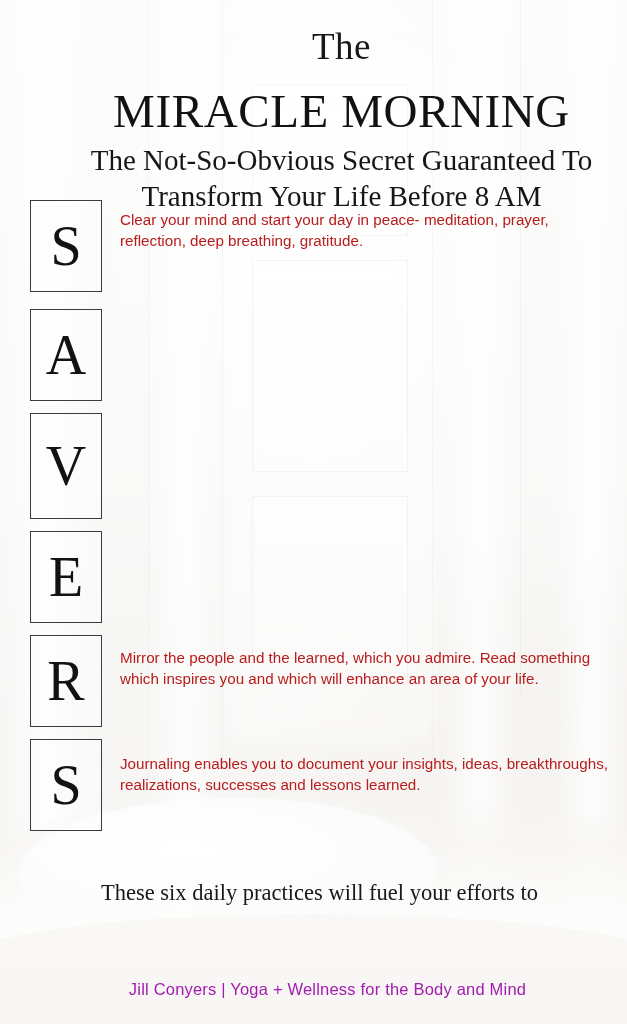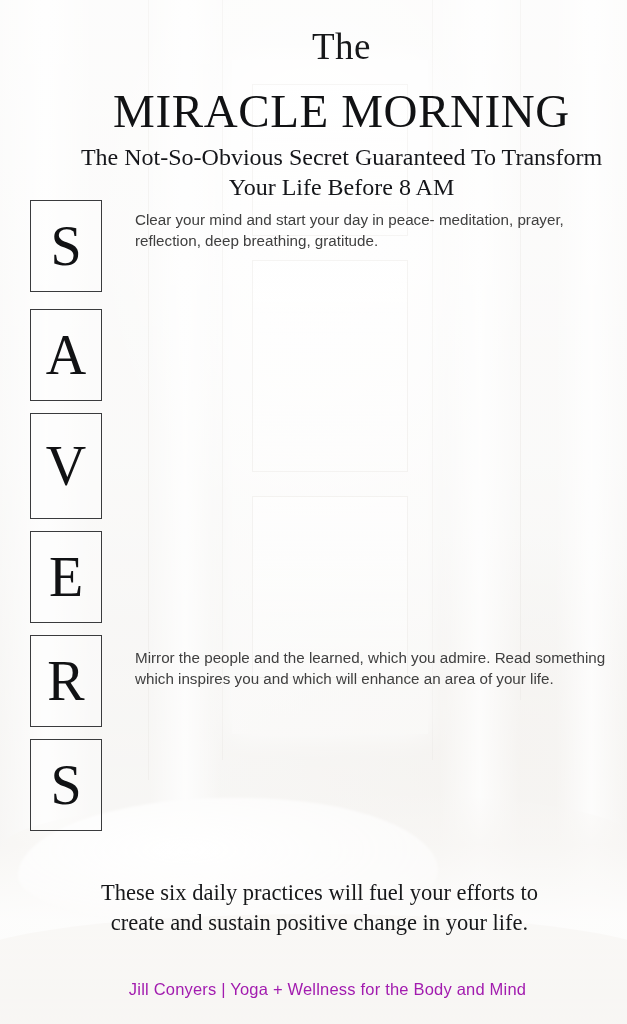--- a/index.html
+++ b/index.html
@@ -117,21 +117,21 @@
     font-family: "Liberation Serif", serif;
     font-size: 47px;
     line-height: 1.12;
     color: #111214;
     letter-spacing: 0.6px;
     margin-top: 18px;
     white-space: nowrap;
   }
   .subtitle {
     font-family: "Liberation Serif", serif;
-    font-size: 24px;
+    font-size: 29px;
     line-height: 1.24;
     color: #15161a;
     margin: 6px auto 14px;
     width: 540px;
   }
 
   
   .rows {
     position: absolute;
     top: 200px;
@@ -156,26 +156,26 @@
     flex: 0 0 auto;
   }
   .letter {
     font-family: "Liberation Serif", serif;
     font-size: 56px;
     line-height: 1;
     color: #111214;
   }
   .desc {
     flex: 1 1 auto;
-    margin-left: 33px;
+    margin-left: 18px;
     padding-right: 16px;
     font-family: "Liberation Sans", sans-serif;
     font-size: 15.2px;
     line-height: 1.40;
-    color: #404040;
+    color: #b91c1c;
   }
 
   
   .row-s1 { margin-top: 0px; }
   .row-s1 .desc { margin-top: 9px; }
   .row-a  { margin-top: 17px; }
   .row-a .desc { margin-top: 13px; }
   .row-v  { margin-top: 12px; }
   .row-v .desc { margin-top: 16px; }
   .row-v .letter-box { min-height: 106px; }
@@ -278,25 +278,25 @@
         <div class="letter-box">
           <span class="letter">R</span>
         </div>
         <div class="desc">Mirror the people and the learned, which you admire. Read something which inspires you and which will enhance an area of your life.</div>
       </div>
 
       <div class="row row-s2">
         <div class="letter-box">
           <span class="letter">S</span>
         </div>
+        <div class="desc">Journaling enables you to document your insights, ideas, breakthroughs, realizations, successes and lessons learned.</div>
       </div>
 
     </div>
 
     <div class="closing">
       <div>These six daily practices will fuel your efforts to</div>
-      <div>create and sustain positive  change in your life.</div>
     </div>
 
     <div class="credit">Jill Conyers | Yoga + Wellness for the Body and Mind</div>
 
   </div>
 </div>
 
 </body></html>

